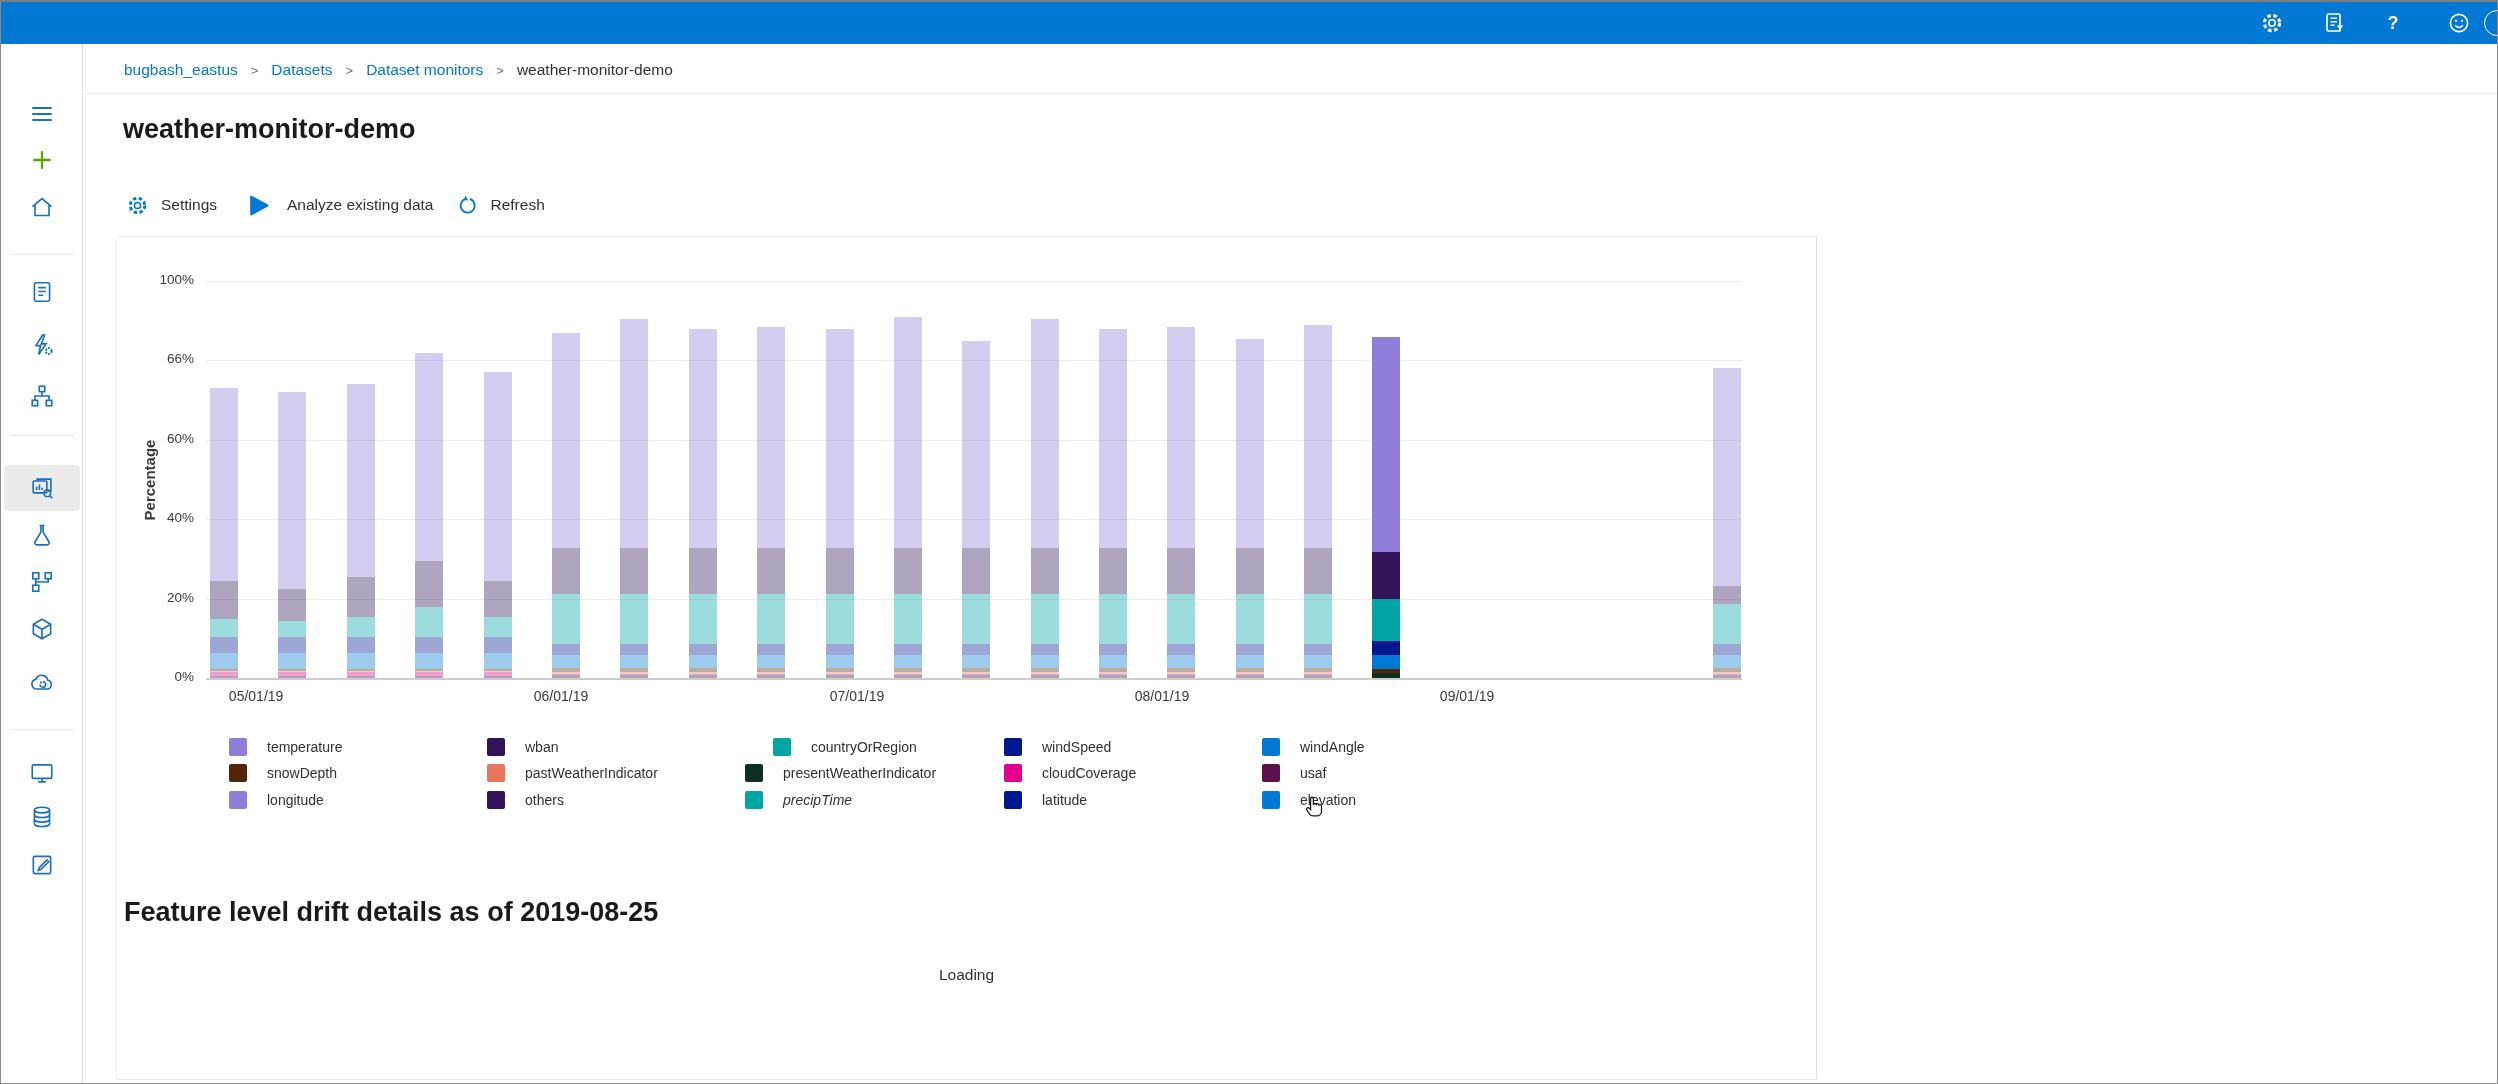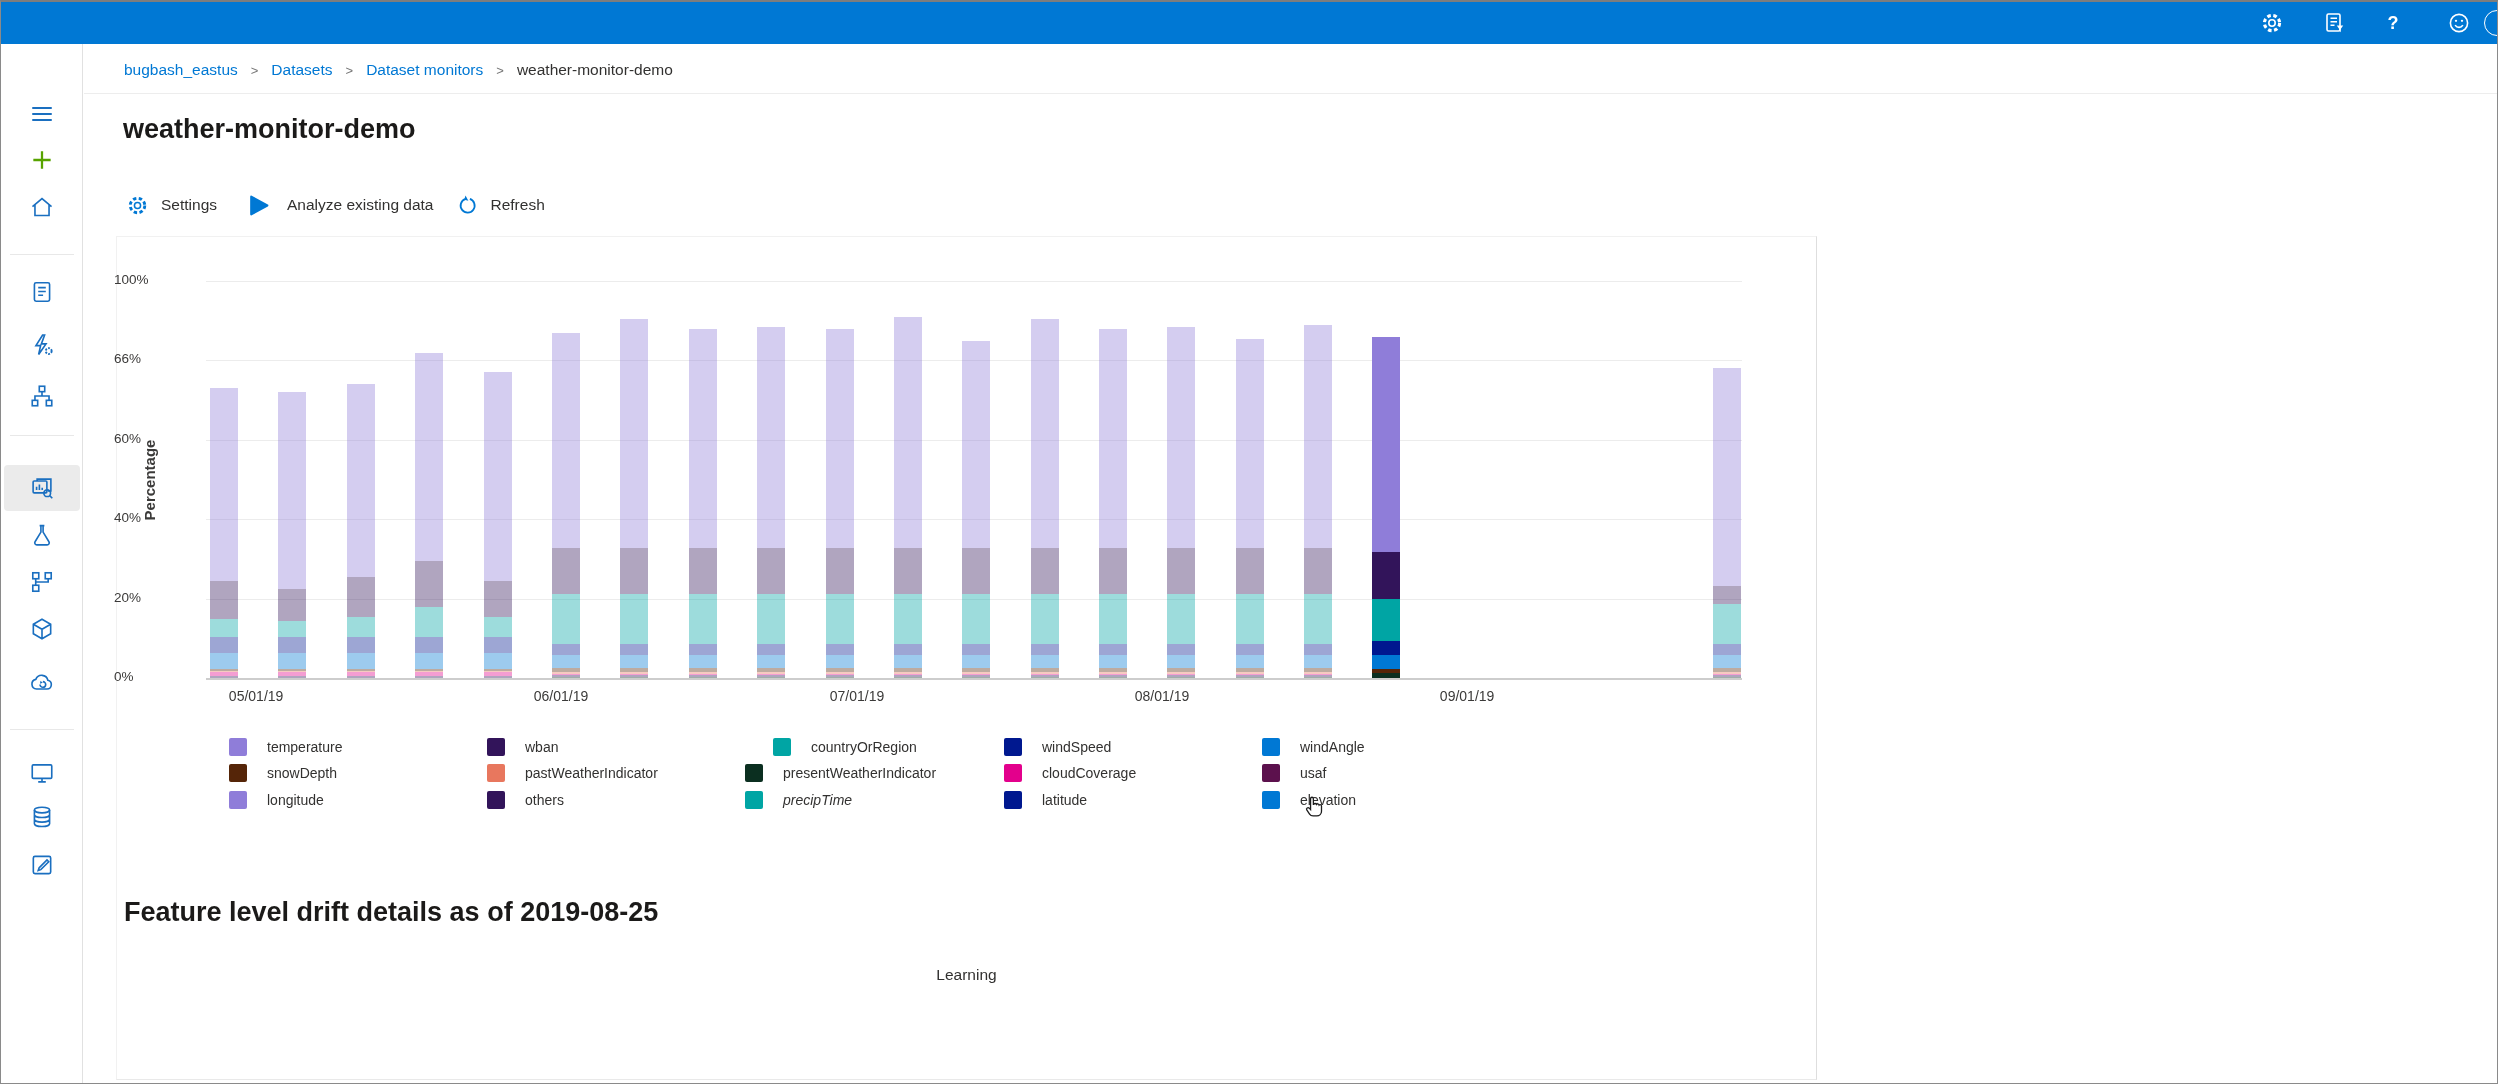--- a/index.html
+++ b/index.html
@@ -38,21 +38,21 @@
   .tool-btn{display:flex;align-items:center;cursor:pointer;}
   .tool-btn svg{display:block;}
   .tool-gap{width:29px;} .tool-gap2{width:22px;}
   .tool-ic{margin-right:12px;}
   
   .card{position:absolute;left:115px;top:234px;width:1701px;height:844px;box-sizing:border-box;
         background:#fff;border:1px solid #f1f1f1;border-right-color:#dedede;border-bottom-color:#e9e9e9;}
   .plot{position:absolute;left:89px;top:44px;width:1536px;height:397px;}
   .gridline{position:absolute;left:0;right:0;height:1px;background:#ececec;}
   .gridline.axis{background:#cdcdcd;height:2px;}
-  .ytick{position:absolute;left:-92px;width:80px;font-size:13.5px;color:#3b3a39;}
+  .ytick{position:absolute;left:-92px;width:80px;text-align:right;font-size:13.5px;color:#3b3a39;}
   .ylabel{position:absolute;left:-57px;top:50%;transform:translate(-50%,-50%) rotate(-90deg);
           font-size:15px;font-weight:600;color:#3b3a39;white-space:nowrap;}
   .bar{position:absolute;bottom:0;width:28px;height:100%;cursor:pointer;}
   .bar.faded{opacity:.38;}
   .seg{position:absolute;left:0;width:100%;box-shadow:0 -1px 0 rgba(255,255,255,.85);}
   .xtick{position:absolute;top:407px;transform:translateX(-50%);font-size:14px;color:#3b3a39;
          white-space:nowrap;}
   
   .legend-item{position:absolute;display:flex;align-items:center;gap:20px;font-size:14px;
                color:#323130;cursor:pointer;height:18px;}
@@ -539,16 +539,16 @@
           <div class="swatch" style="background: rgb(0, 120, 212);"></div>
           <span>elevation</span>
         </div>
       </div>
 
     <svg class="cursor-svg" viewBox="0 0 24 24">
       <path d="M10.2 21.2c-1.3 0-2.5-.6-3.2-1.7l-2.6-3.9c-.4-.6-.2-1.4.4-1.8.6-.4 1.4-.3 1.9.2l1.2 1.3V5.2c0-.7.6-1.3 1.3-1.3s1.3.6 1.3 1.3v5.2h.4c.2-.4.7-.7 1.2-.7.6 0 1.1.4 1.3.9.2-.3.6-.5 1.1-.5.6 0 1.2.4 1.3 1 .2-.2.6-.3.9-.3.7 0 1.3.6 1.3 1.3v4.7c0 2.4-1.9 4.4-4.3 4.4h-3.5z" fill="#fff" stroke="#1b1b1b" stroke-width="1.2"></path>
     </svg>
 
     <div class="drift-heading">Feature level drift details as of 2019-08-25</div>
-    <div class="loading">Learning</div>
+    <div class="loading">Loading</div>
   </div>
 
 </div>
 
 </body></html>

